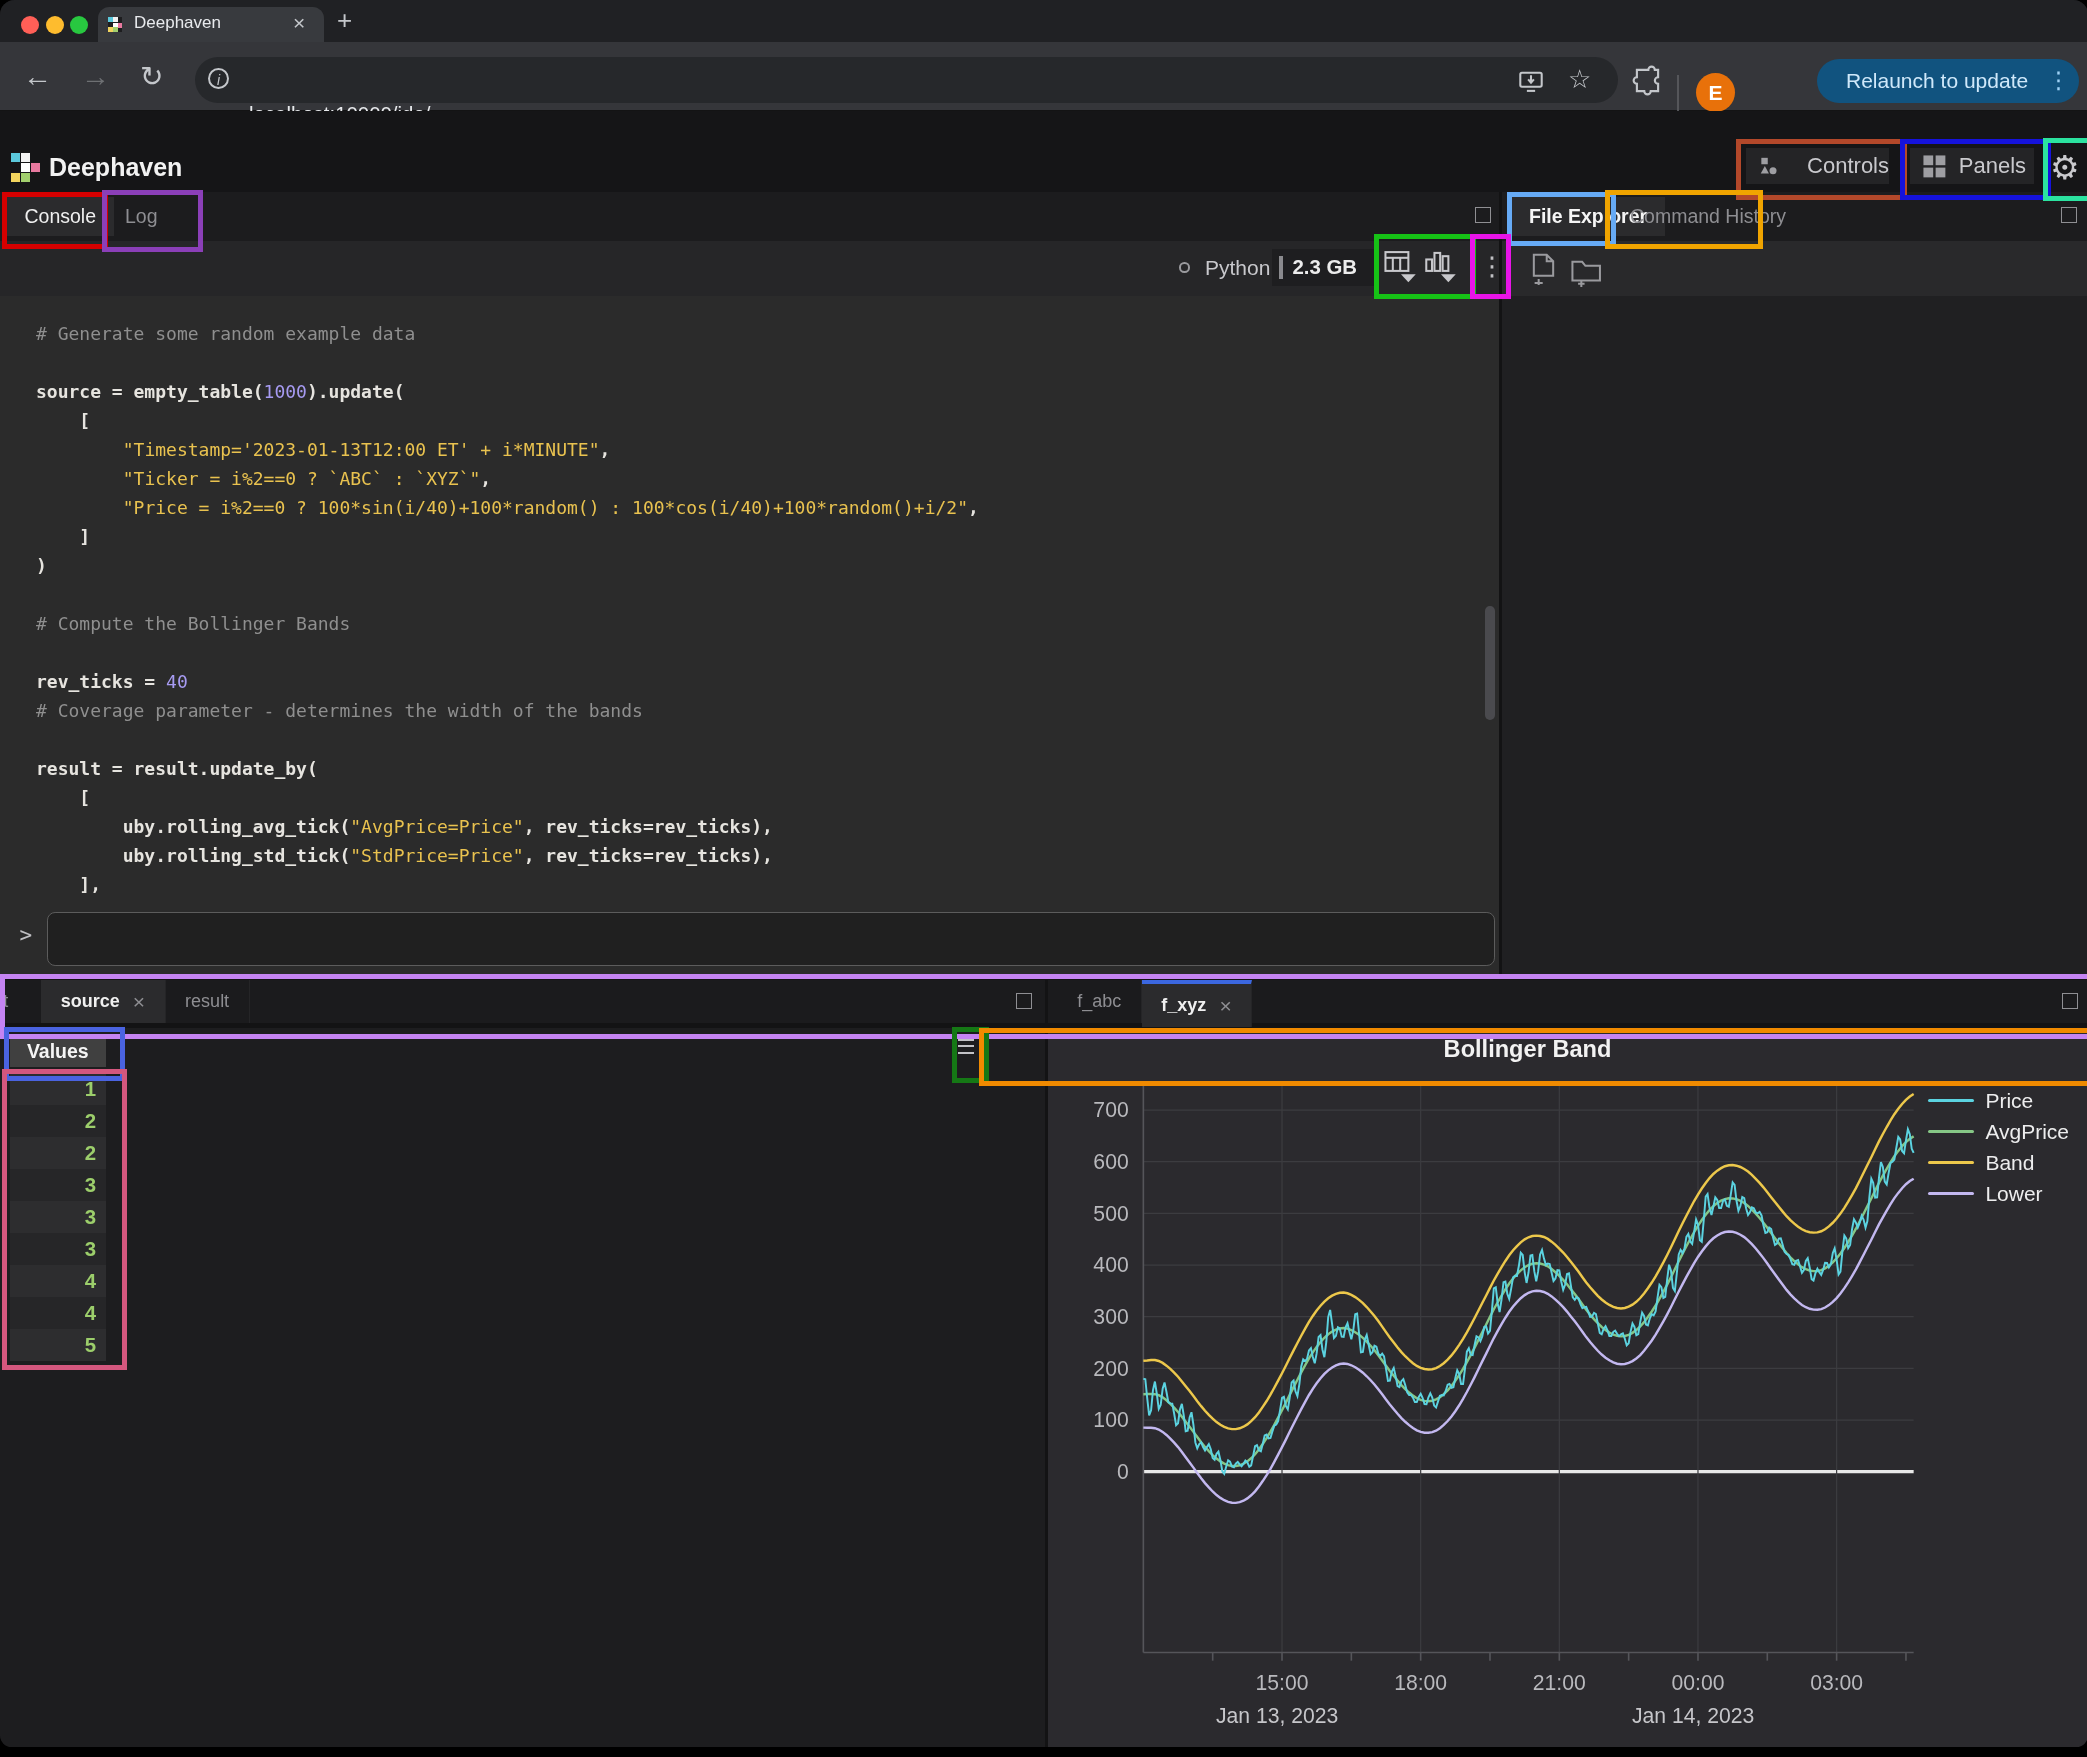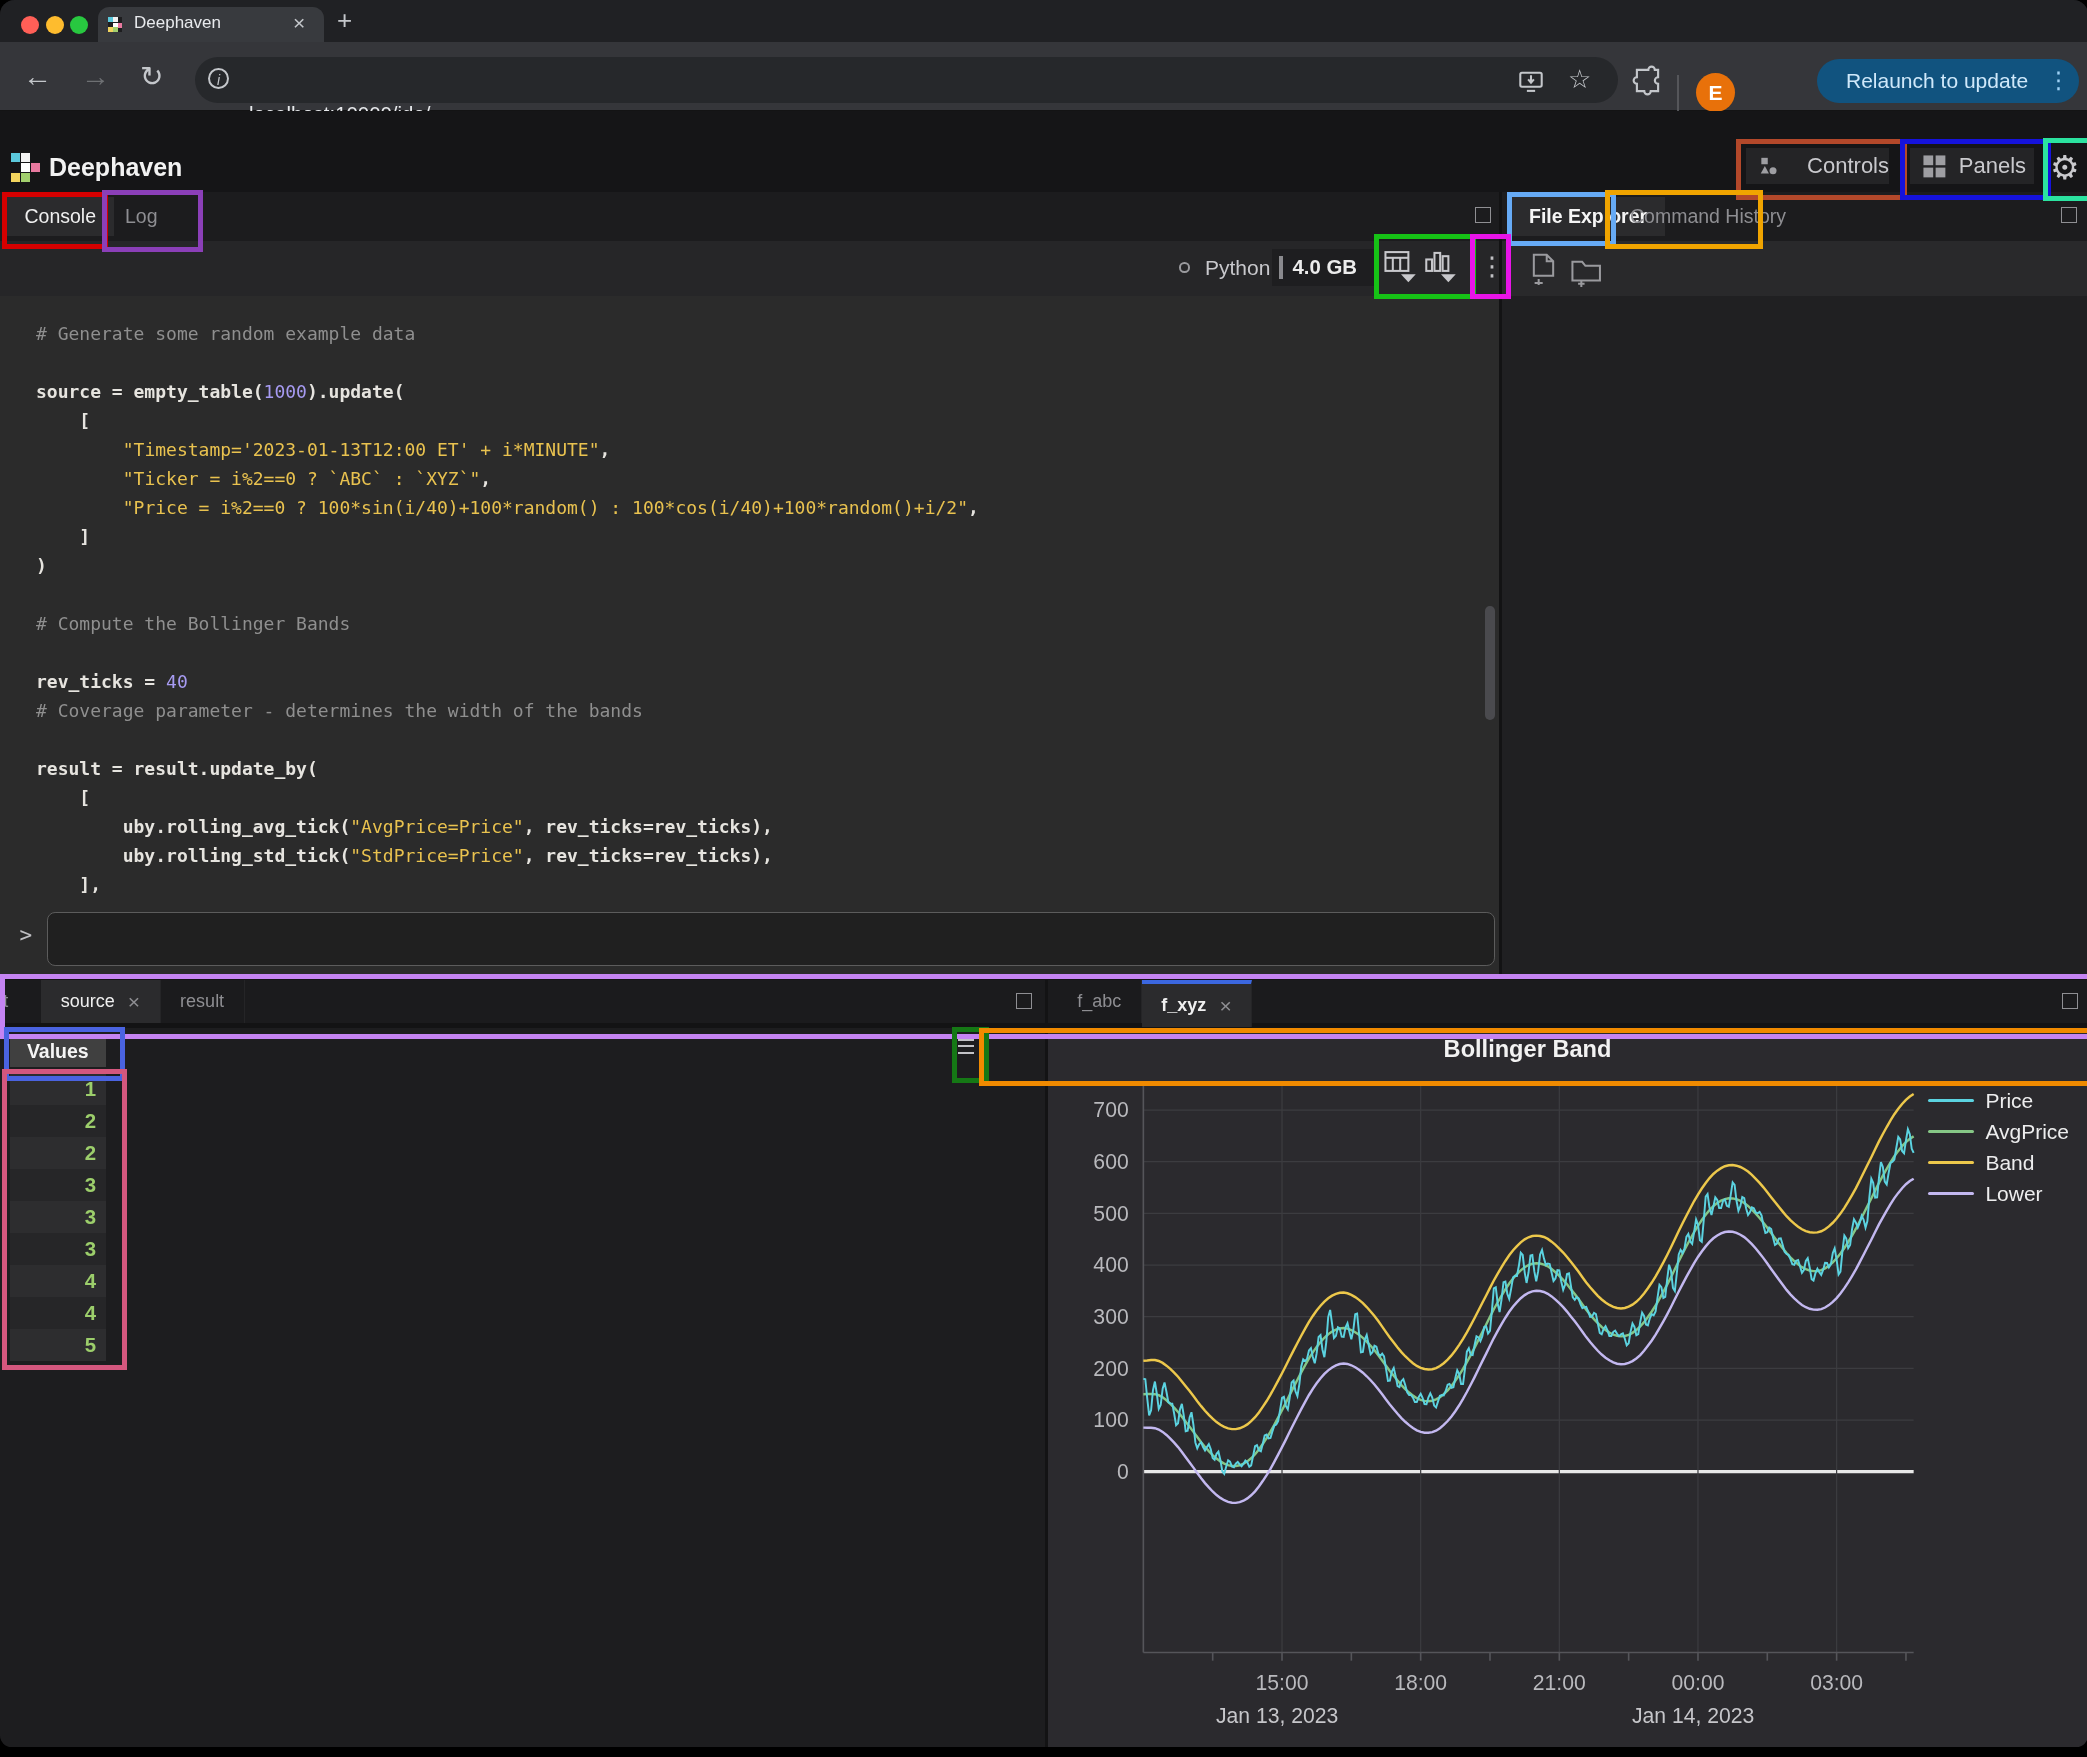--- a/index.html
+++ b/index.html
@@ -115,21 +115,21 @@
   <div class="a dhtab act" style="left:1511px;top:197px;color:#F5F5F5;font-weight:700;"><span>File Explorer</span></div>
   <div class="a dhtab" style="left:1612px;top:197px;"><span>Command History</span></div>
   <span class="a maxsq" style="left:2061px;top:207px;"></span>
 
   <div class="a" style="left:0;top:241px;width:1499px;height:733px;background:#2B2B2B;"></div>
   <div class="a" style="left:0;top:241px;width:1499px;height:55px;background:#262628;"></div>
   <span class="a" style="left:1179px;top:262px;width:10.6px;height:10.6px;border:2.8px solid #9A9A9E;border-radius:50%;"></span>
   <span class="a" style="left:1205px;top:256px;font-size:21px;color:#C8C8CC;">Python</span>
   <div class="a" style="left:1272px;top:249px;width:104px;height:37px;background:#1E1E20;display:flex;align-items:center;">
     <i style="width:4.1px;height:23px;background:#8A8A8E;margin-left:6.5px;"></i>
-    <span style="margin-left:9.8px;font-size:20.4px;font-weight:700;color:#ECECEC;">4.0 GB</span>
+    <span style="margin-left:9.8px;font-size:20.4px;font-weight:700;color:#ECECEC;">2.3 GB</span>
   </div>
   <svg class="a" style="left:1383px;top:248px;" width="36" height="36" viewBox="0 0 44 44">
       <g stroke="#C8C8CC" fill="none" stroke-width="2.5">
         <rect x="3" y="5" width="28" height="23"></rect>
         <line x1="3" y1="12" x2="31" y2="12"></line>
         <line x1="12" y1="12" x2="12" y2="28"></line>
         <line x1="21" y1="12" x2="21" y2="28"></line>
       </g>
       <path d="M22 32 L40 32 L31 42 Z" fill="#C8C8CC"></path>
     </svg>
@@ -182,21 +182,21 @@
       <path d="M3 7 h12 l4 5 h18 v18 h-34 z" fill="none" stroke="#9A9A9E" stroke-width="2.5"></path>
       <path d="M14 30 v8 M10 34 h8" stroke="#9A9A9E" stroke-width="2.5"></path>
     </svg>
 
   <div class="a" style="left:0;top:980px;width:1045px;height:43px;background:#1B1B1D;">
     <div id="btabs-left" style="display:flex;height:43px;">
         <div class="btm-tab" style="padding: 0px 33px 0px 3.3px; border-right: none;">
           <span>t</span>
         </div>
         <div class="btm-tab act">
-          <span style="font-weight: 400;">source</span>
+          <span style="font-weight: 700;">source</span>
           <span style="color: rgb(142, 142, 146); font-size: 21px;">×</span>
         </div>
         <div class="btm-tab">
           <span>result</span>
         </div>
       </div>
     <span class="a maxsq" style="left:1016px;top:13px;"></span>
   </div>
   <div class="a" style="left:1048px;top:980px;width:1040px;height:43px;background:#1B1B1D;">
     <div id="btabs-right" style="display:flex;height:43px;padding-left:9.8px;">

